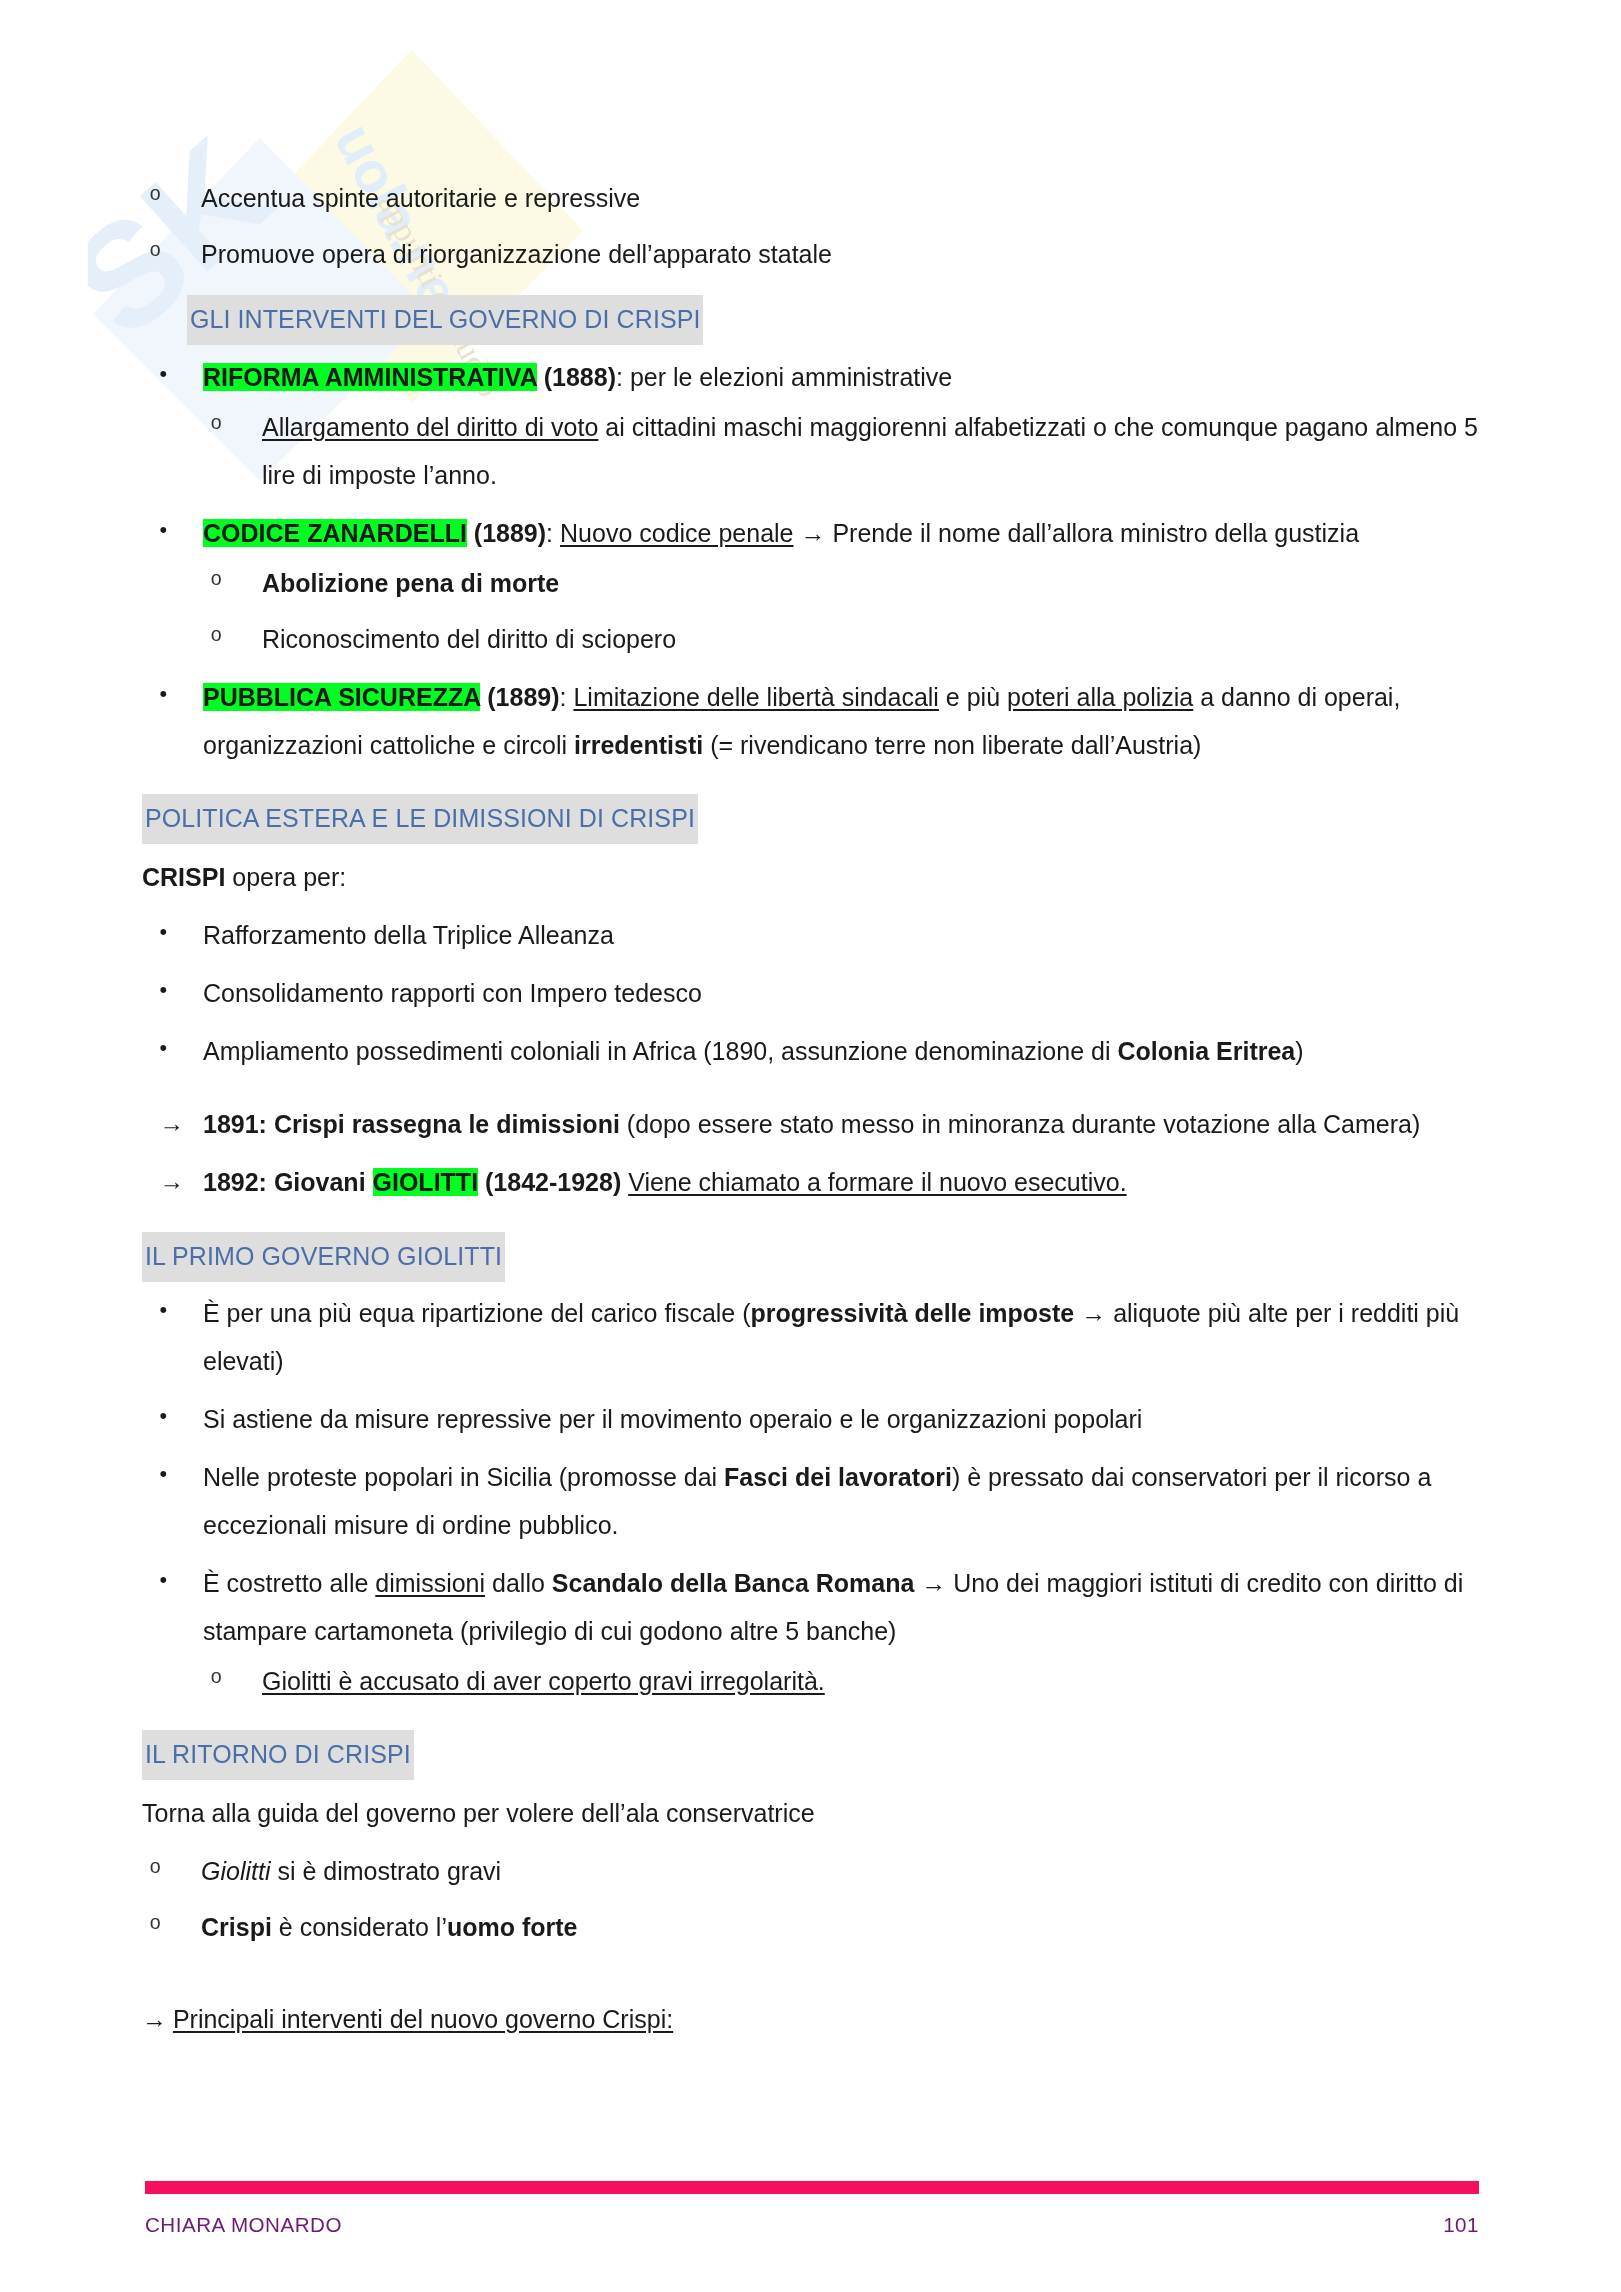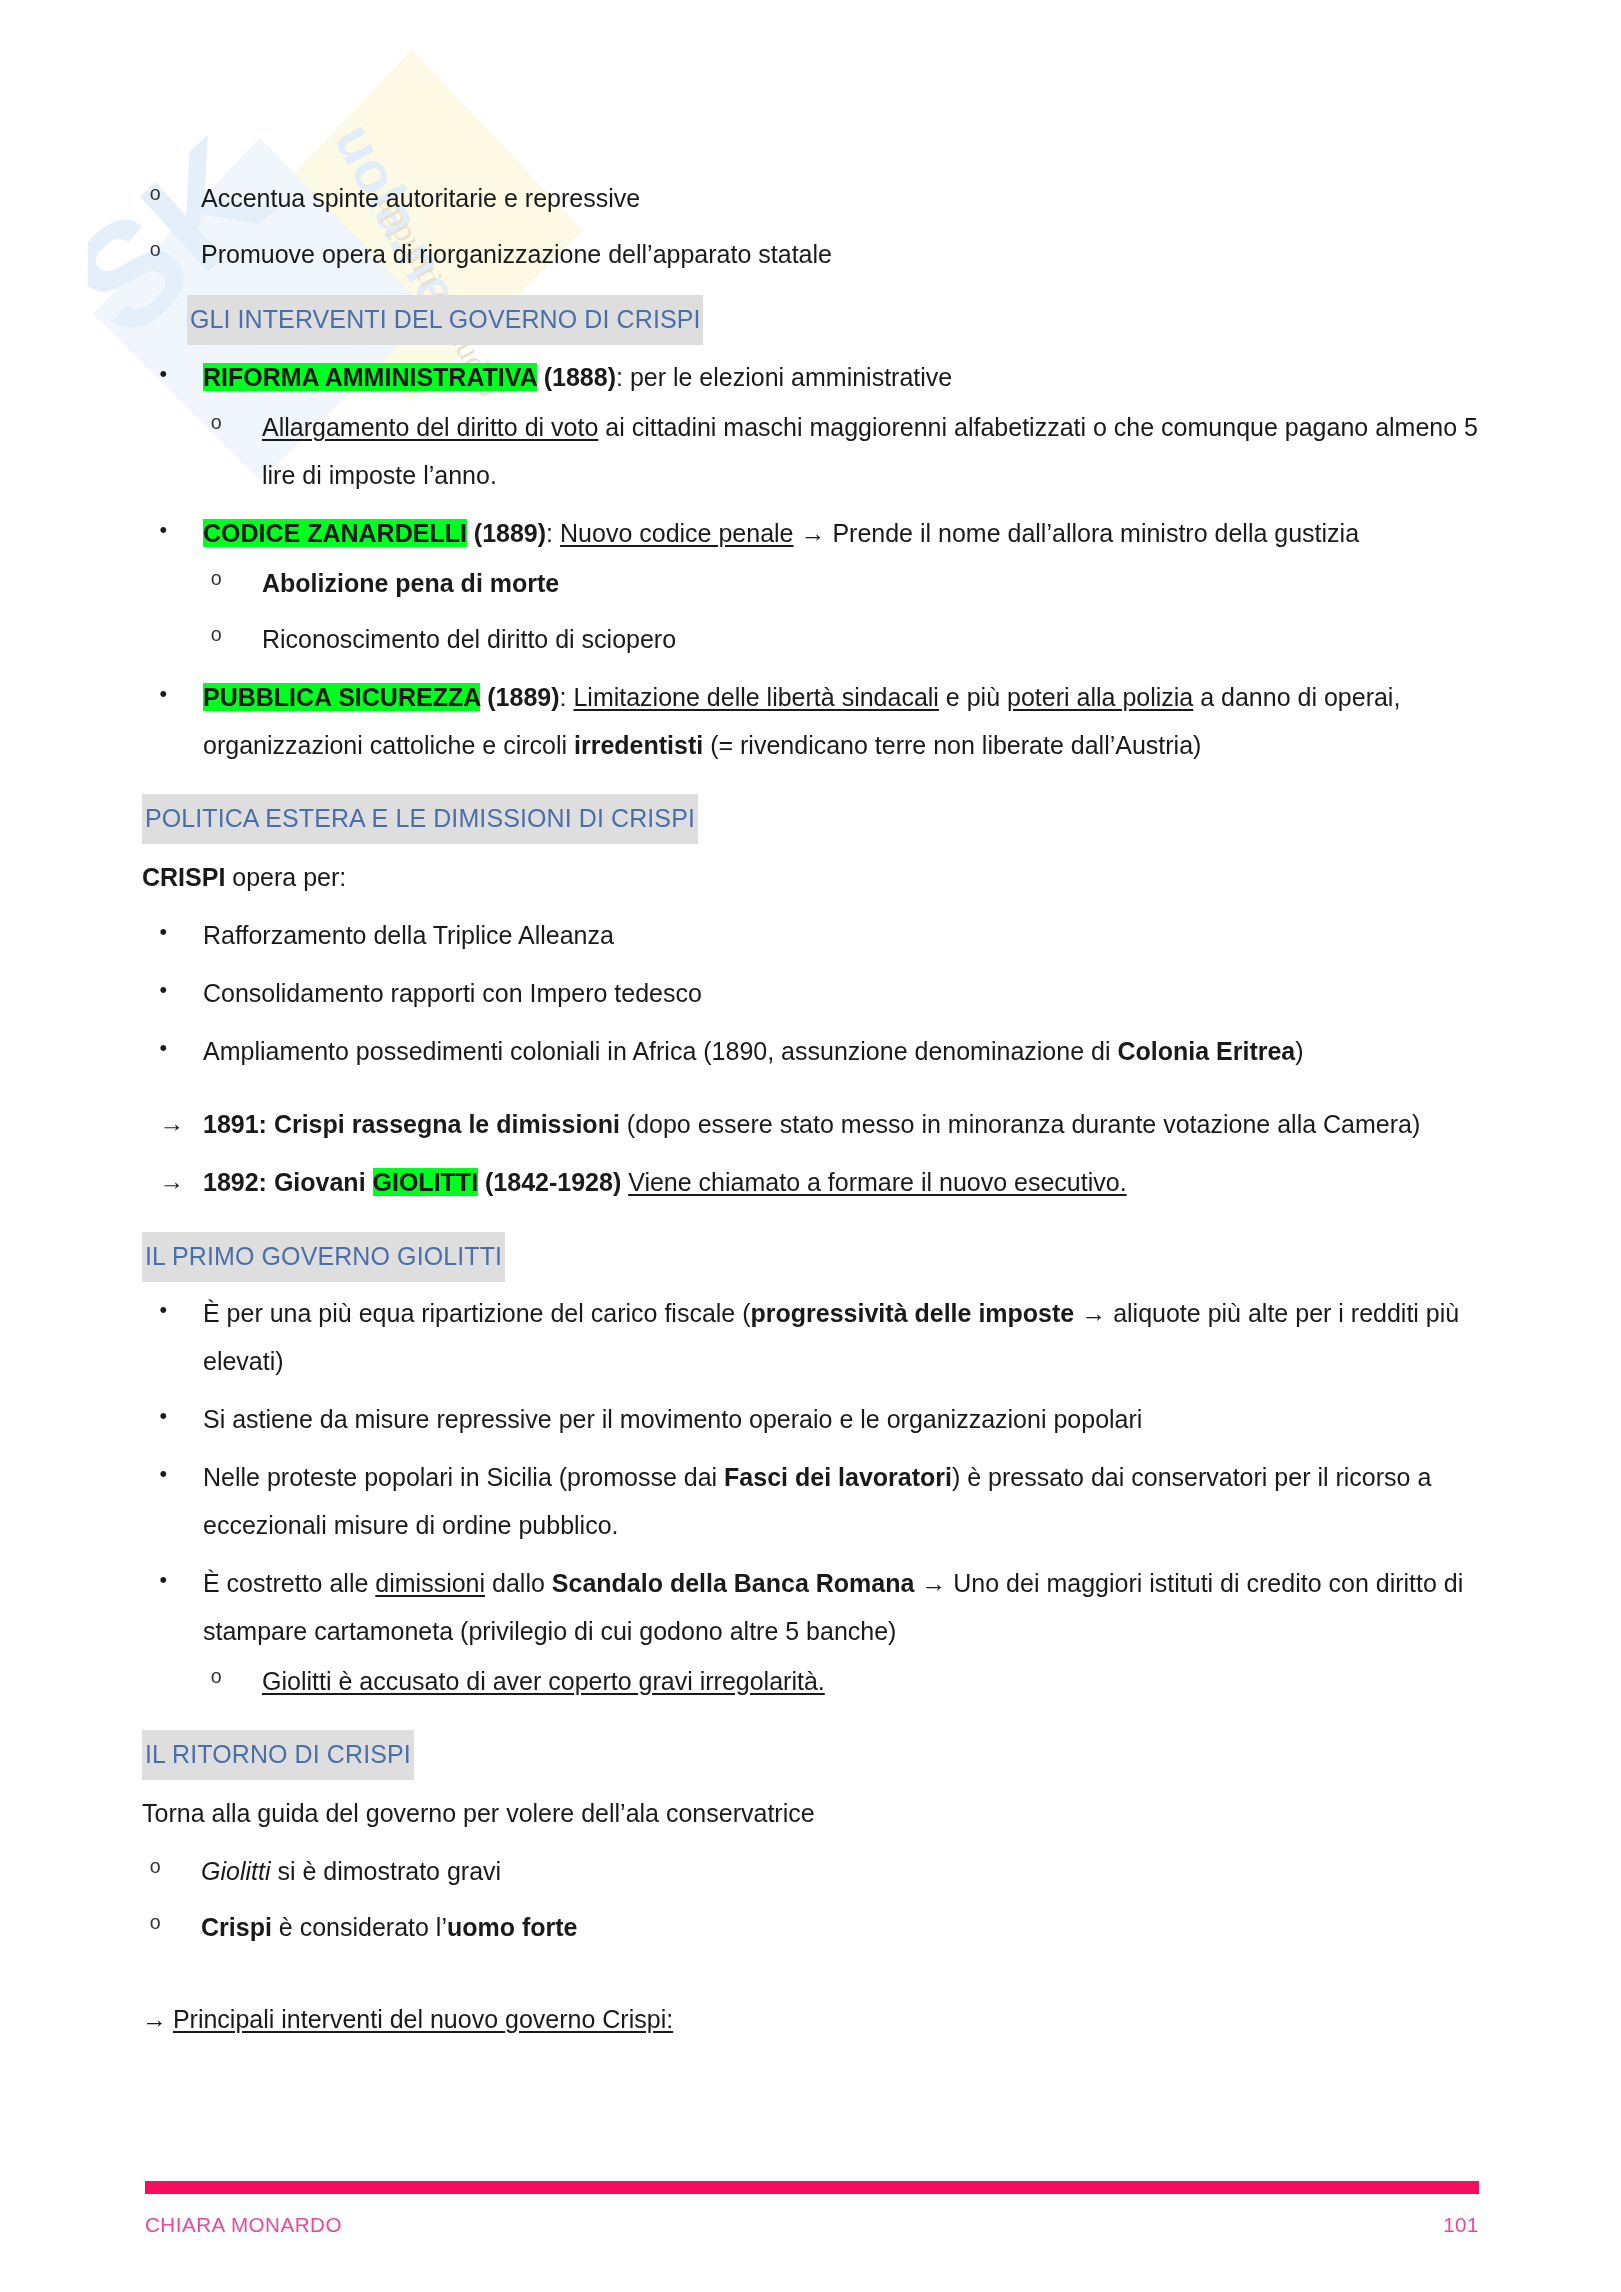--- a/index.html
+++ b/index.html
@@ -143,21 +143,21 @@
     z-index: 2;
   }
   .footer {
     position: absolute;
     left: 145px;
     top: 2213px;
     width: 1334px;
     display: flex;
     justify-content: space-between;
     align-items: baseline;
-    color: #ec4899;
+    color: #701a75;
     font-size: 20.6px;
     letter-spacing: 0.5px;
     z-index: 2;
   }
 </style>
 </head>
 <body>
 
 <div class="page">
 

